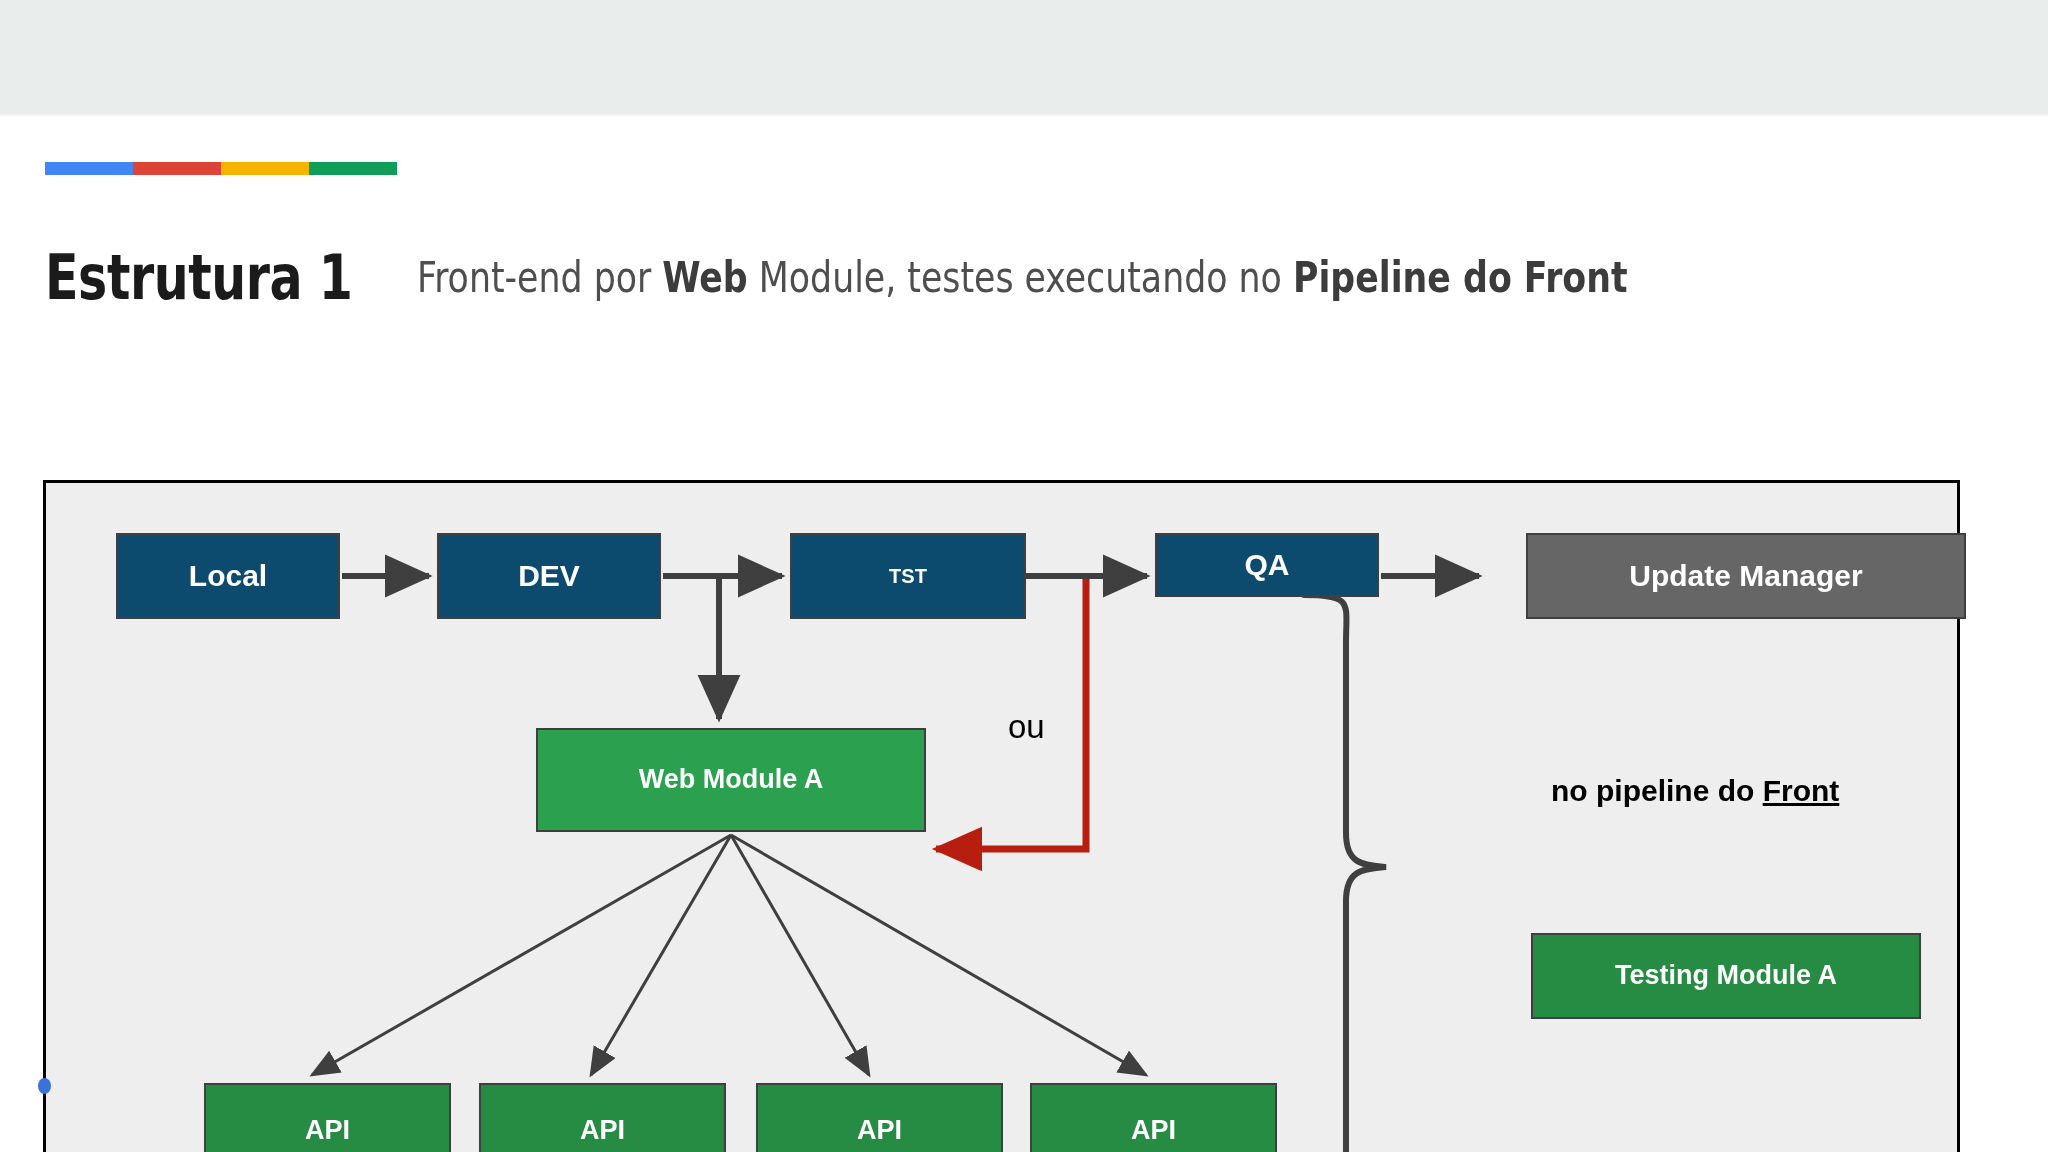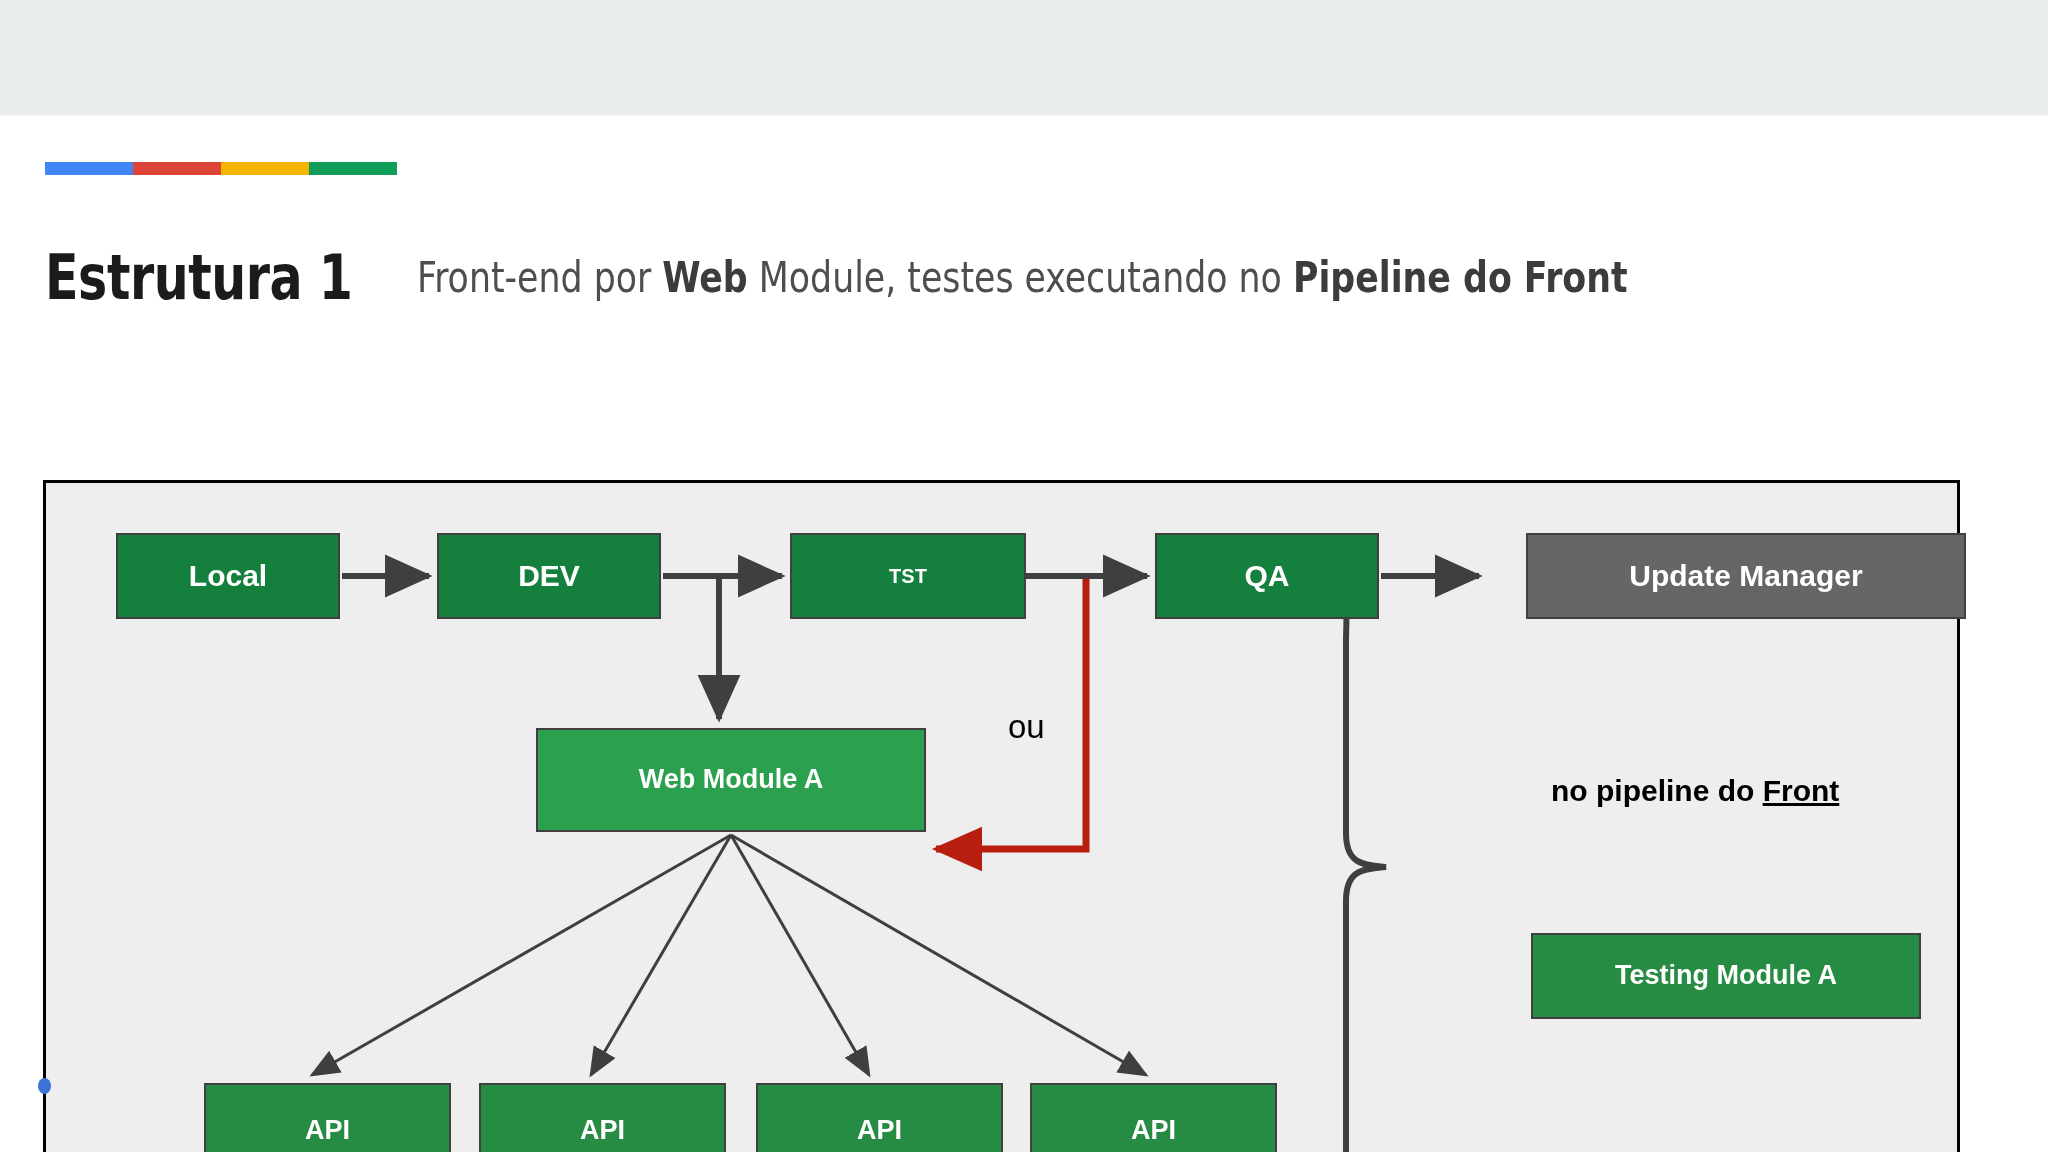--- a/index.html
+++ b/index.html
@@ -101,30 +101,30 @@
     box-sizing: border-box;
     display: flex;
     align-items: center;
     justify-content: center;
     text-align: center;
     color: #ffffff;
     font-weight: 700;
     line-height: 1.15;
     border: 2px solid #3f3f3f;
   }
-  .node-blue  { background: #15803d; }
+  .node-blue  { background: #0c4a6e; }
   .node-gray  { background: #666666; margin-left: 39px; }
   .node-green { background: #2ba14f; }
   .node-green-dark { background: #268c44; }
 
   
   #node-local { left: 70px;  top: 50px;  width: 224px; height: 86px; font-size: 30px; }
   #node-dev   { left: 391px; top: 50px;  width: 224px; height: 86px; font-size: 30px; }
   #node-tst   { left: 744px; top: 50px;  width: 236px; height: 86px; font-size: 20px; }
-  #node-qa    { left: 1109px;top: 50px;  width: 224px; height: 86px; font-size: 30px; }
+  #node-qa    { left: 1109px;top: 50px;  width: 224px; height: 64px; font-size: 30px; }
   #node-um    { left: 1441px;top: 50px;  width: 440px; height: 86px; font-size: 30px; }
 
   
   #node-webmodule { left: 490px; top: 245px; width: 390px; height: 104px; font-size: 27px; }
 
   
   .node-api { top: 600px; width: 247px; height: 130px; font-size: 27px; flex-direction: column; }
   #node-api-e { left: 158px; }
   #node-api-f { left: 433px; }
   #node-api-g { left: 710px; }

